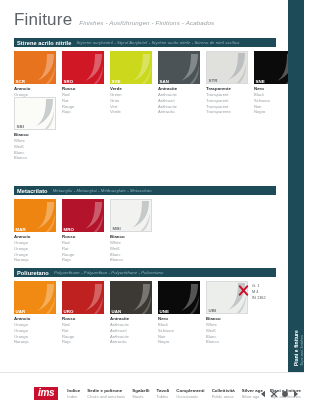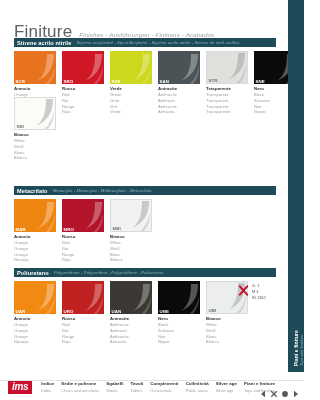--- a/index.html
+++ b/index.html
@@ -12,21 +12,21 @@
   #page {
     position: relative;
     width: 304px; height: 400px;
     background: #ffffff;
   }
 
   
   .title-row {
     position: absolute;
     left: 14px; top: 10px;
-    display: flex; align-items: baseline; gap: 7px; margin-top: 12px;
+    display: flex; align-items: baseline; gap: 7px;
   }
   .title-main {
     font-size: 17px;
     font-weight: 400;
     color: #5d6266;
     letter-spacing: 0.2px;
   }
   .title-sub {
     font-size: 6.2px;
     font-style: italic;
@@ -134,24 +134,24 @@
     position: absolute; bottom: 6px; left: 50%;
     transform: translateX(-50%) rotate(180deg);
     writing-mode: vertical-rl; white-space: nowrap;
     margin-left: 5px;
   }
 
   
   .footer {
     position: absolute;
     left: 0; bottom: 0;
-    width: 304px; height: 20px;
+    width: 304px; height: 28px;
     background: #ffffff;
     border-top: 0.5px solid #e2e4e6;
-    display: flex; align-items: flex-start;
+    display: flex; align-items: flex-end; padding-left: 26px;
   }
   .logo {
     margin-left: 8px;
     background: #c8102e;
     color: #ffffff;
     font-size: 10px;
     font-weight: bold;
     font-style: italic;
     padding: 1px 4px 2px 4px;
     letter-spacing: -0.3px;

